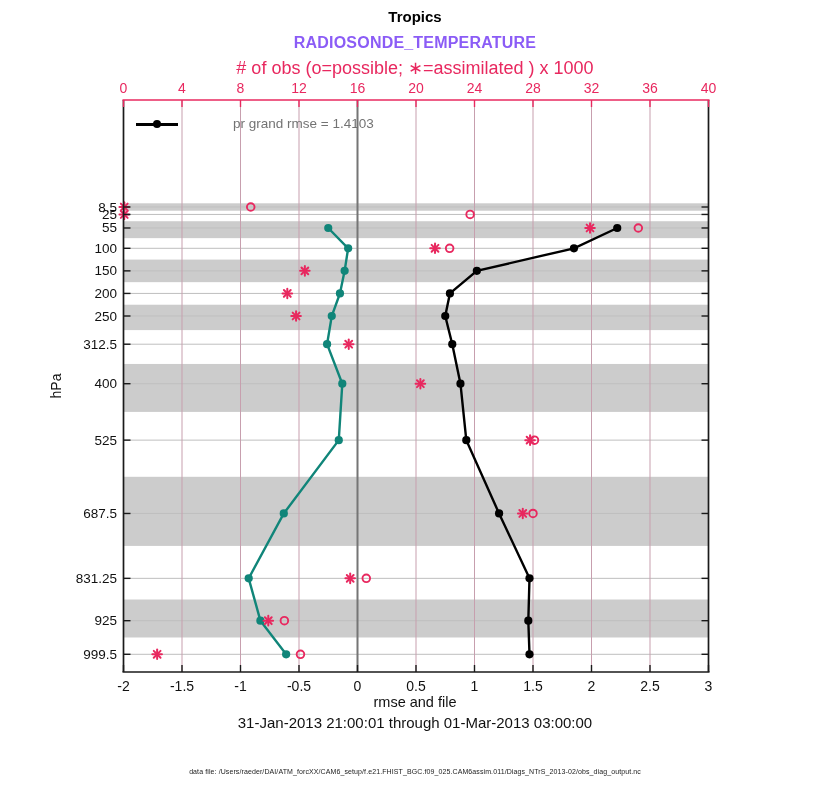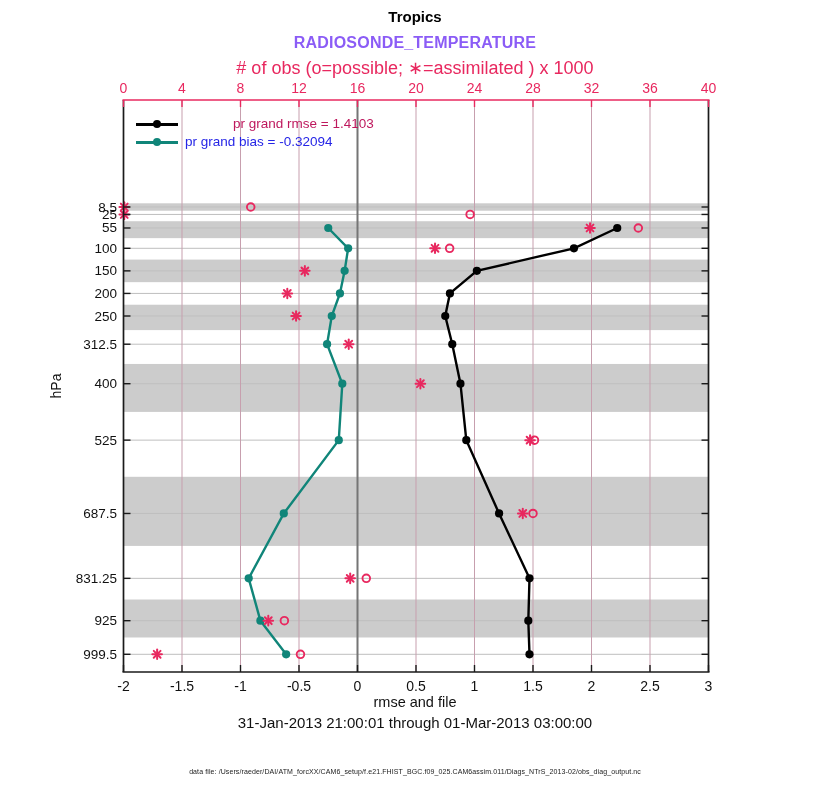--- a/index.html
+++ b/index.html
@@ -289,27 +289,20 @@
 <div class="abs ctr title">Tropics</div>
 <div class="abs ctr subtitle">RADIOSONDE_TEMPERATURE</div>
 <div class="abs ctr obslabel" id="obslabel" style="color: rgb(232, 40, 95);"># of obs (o=possible; ∗=assimilated ) x 1000</div>
 
 <div class="abs legend">
   <div class="legend-row">
     <span class="legend-swatch">
       <span class="legend-line" id="sw-line-0" style="background: rgb(0, 0, 0);"></span>
         <span class="legend-dot" id="sw-dot-0" style="background: rgb(0, 0, 0);"></span>
     </span>
-    <span id="leg-0" style="color: #be185d; padding-left: 48px;">pr grand rmse = 1.4103</span>
-  </div>
-  <div class="legend-row">
-    <span class="legend-swatch">
-      <span class="legend-line" id="sw-line-1" style="background: rgb(16, 133, 121);"></span>
-        <span class="legend-dot" id="sw-dot-1" style="background: rgb(16, 133, 121);"></span>
-    </span>
-    <span id="leg-1" style="color: rgb(37, 37, 230);">pr grand bias = -0.32094</span>
+    <span id="leg-0" style="color: #737373; padding-left: 48px;">pr grand rmse = 1.4103</span>
   </div>
 </div>
 
 <div class="abs hpa">hPa</div>
 <div class="abs ctr xlabel">rmse and file</div>
 <div class="abs ctr timestamp">31-Jan-2013 21:00:01 through 01-Mar-2013 03:00:00</div>
 <div class="abs ctr footer">data file: /Users/raeder/DAI/ATM_forcXX/CAM6_setup/f.e21.FHIST_BGC.f09_025.CAM6assim.011/Diags_NTrS_2013-02/obs_diag_output.nc</div>
 
 </body></html>

